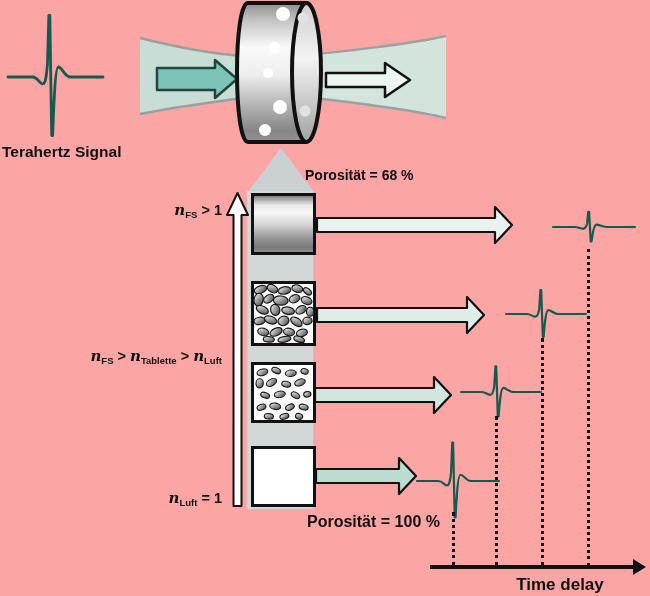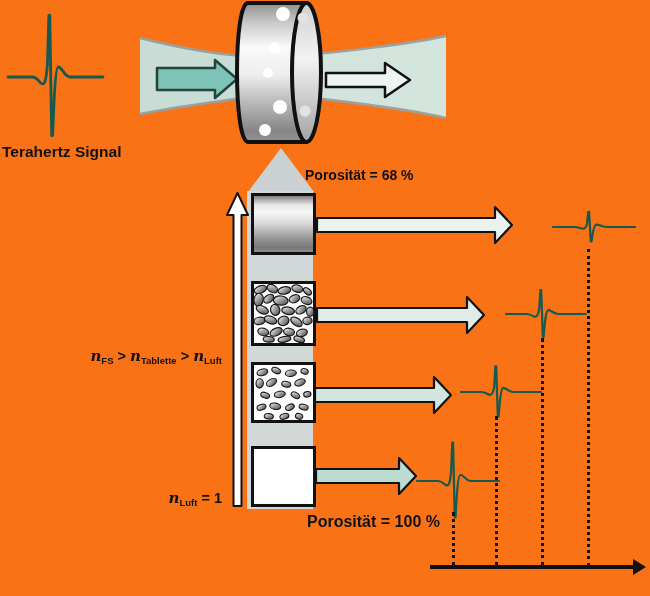--- a/index.html
+++ b/index.html
@@ -1,16 +1,16 @@
 <!DOCTYPE html>
 <html><head>
 <meta charset="utf-8">
 <style>
   html,body{margin:0;padding:0;background:#fff;}
-  #fig{position:relative;width:650px;height:596px;background:#f97316;overflow:hidden;
+  #fig{position:relative;width:650px;height:596px;background:#fca5a5;overflow:hidden;
        font-family:"Liberation Sans",sans-serif;color:#111;}
   .abs{position:absolute;}
   .lbl{font-weight:bold;color:#111;}
   .rlabel{font-weight:bold;font-size:14.5px;text-align:right;white-space:pre;}
   .rlabel i{font-style:italic;font-family:"DejaVu Serif",serif;font-size:15px;}
   .rlabel sub{font-size:9.5px;vertical-align:-3px;font-style:normal;}
   .dotline{width:0;border-left:3px dotted #111;}
   .band{background:#d2d7d8;}
   .sq{box-sizing:border-box;border:3px solid #111;background:#fff;}
   #sq1{background:linear-gradient(180deg,#828282 0%,#e8e8e8 16%,#f6f6f6 30%,#d2d2d2 52%,#9a9a9a 74%,#787878 92%,#8d8d8d 100%);}
@@ -88,20 +88,21 @@
   <div class="abs tri" style="left:248px;top:148px;"></div>
   <div class="abs band" style="left:247px;top:191px;width:66px;height:318px;"></div>
 
   <div class="abs lbl" style="left:305px;top:167px;font-size:14px;">Porosität = 68 %</div>
   <div class="abs lbl" style="left:307px;top:513px;font-size:16px;">Porosität = 100 %</div>
 
   <svg class="abs" style="left:225px;top:192px;" width="25" height="316">
     <polygon points="12.5,1 23,23 16.5,23 16.5,314 8.5,314 8.5,23 2,23" fill="#fff" stroke="#111" stroke-width="2" stroke-linejoin="round"></polygon>
   </svg>
 
+  <div class="abs rlabel" style="left:100px;top:201px;width:122px;"><i>n</i><sub>FS</sub><span> &gt; 1</span></div>
   <div class="abs rlabel" style="left:40px;top:347px;width:182px;"><i>n</i><sub>FS</sub><span> &gt; </span><i>n</i><sub>Tablette</sub><span> &gt; </span><i>n</i><sub>Luft</sub></div>
   <div class="abs rlabel" style="left:100px;top:489px;width:122px;"><i>n</i><sub>Luft</sub><span> = 1</span></div>
 
   <div id="sq1" class="abs sq" style="left:251px;top:193px;width:65px;height:62px;"></div>
 
   <div class="abs sq" style="left:251px;top:281px;width:65px;height:65px;">
     <svg width="59" height="59" viewBox="0 0 64 64">
       <g fill="url(#grain)" stroke="#161616" stroke-width="1.3">
         <ellipse cx="7" cy="6" rx="7" ry="4" transform="rotate(-20 7 6)"></ellipse>
           <ellipse cx="20" cy="5" rx="6" ry="4" transform="rotate(30 20 5)"></ellipse>
@@ -190,14 +191,15 @@
 
   <div class="abs dotline" style="left:587px;top:249px;height:317px;"></div>
   <div class="abs dotline" style="left:541px;top:338px;height:228px;"></div>
   <div class="abs dotline" style="left:495px;top:416px;height:150px;"></div>
   <div class="abs dotline" style="left:452px;top:512px;height:54px;"></div>
 
   <svg class="abs" style="left:428px;top:556px;" width="220" height="22">
     <line x1="2" y1="11" x2="206" y2="11" stroke="#111" stroke-width="4"></line>
     <polygon points="205,3 218,11 205,19" fill="#111"></polygon>
   </svg>
+  <div class="abs lbl" style="left:470px;top:575px;width:180px;text-align:center;font-size:17px;">Time delay</div>
 
 </div>
 
 </body></html>

